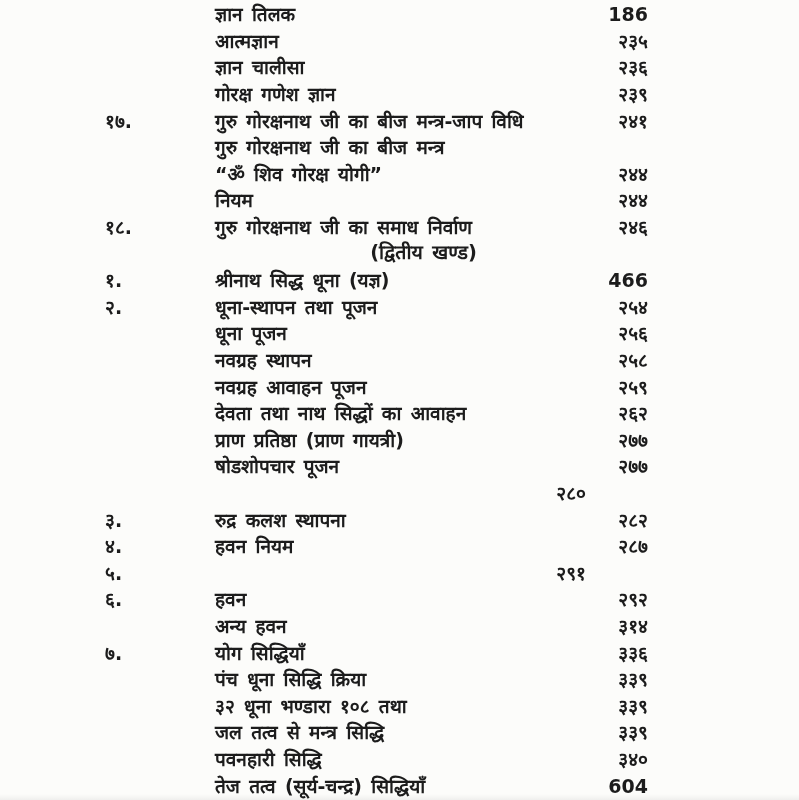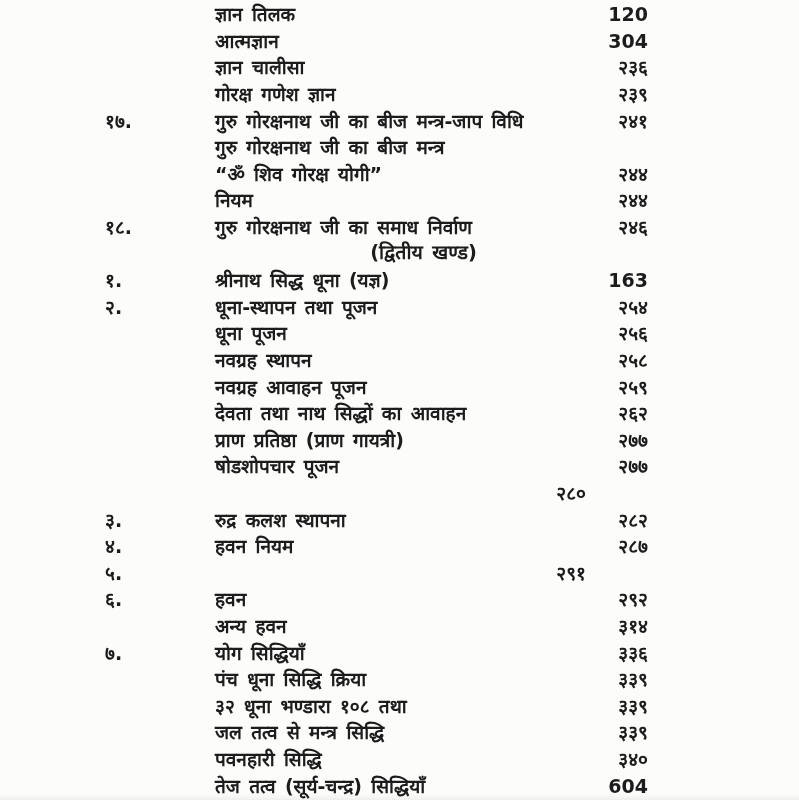--- a/index.html
+++ b/index.html
@@ -53,27 +53,27 @@
   }
 </style>
 </head>
 <body>
 
 <div class="page" style="background: rgb(252, 252, 250); color: rgb(28, 28, 28);">
   <div class="toc" id="toc">
   <div class="toc-row">
     <span class="toc-serial"></span>
     <span class="toc-title">ज्ञान तिलक</span>
-    <span class="toc-pageno">120</span>
+    <span class="toc-pageno">186</span>
   </div>
 
   <div class="toc-row">
     <span class="toc-serial"></span>
     <span class="toc-title">आत्मज्ञान</span>
-    <span class="toc-pageno">304</span>
+    <span class="toc-pageno">२३५</span>
   </div>
 
   <div class="toc-row">
     <span class="toc-serial"></span>
     <span class="toc-title">ज्ञान चालीसा</span>
     <span class="toc-pageno">२३६</span>
   </div>
 
   <div class="toc-row">
     <span class="toc-serial"></span>
@@ -109,21 +109,21 @@
     <span class="toc-serial">१८.</span>
     <span class="toc-title">गुरु गोरक्षनाथ जी का समाध निर्वाण</span>
     <span class="toc-pageno">२४६</span>
   </div>
 
   <div class="toc-section-row">(द्वितीय खण्ड)</div>
 
   <div class="toc-row">
     <span class="toc-serial">१.</span>
     <span class="toc-title">श्रीनाथ सिद्ध धूना (यज्ञ)</span>
-    <span class="toc-pageno">163</span>
+    <span class="toc-pageno">466</span>
   </div>
 
   <div class="toc-row">
     <span class="toc-serial">२.</span>
     <span class="toc-title">धूना-स्थापन तथा पूजन</span>
     <span class="toc-pageno">२५४</span>
   </div>
 
   <div class="toc-row">
     <span class="toc-serial"></span>

